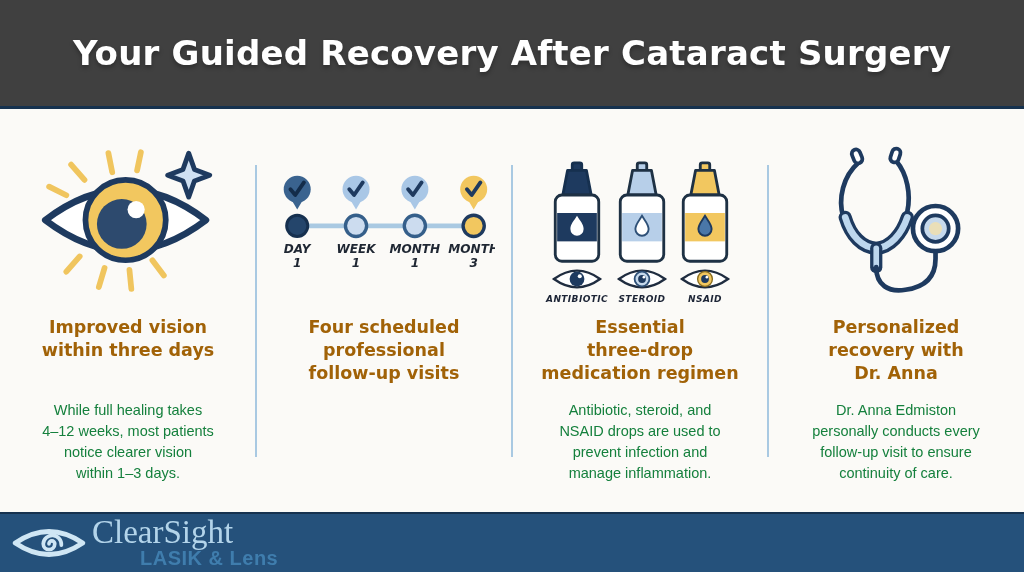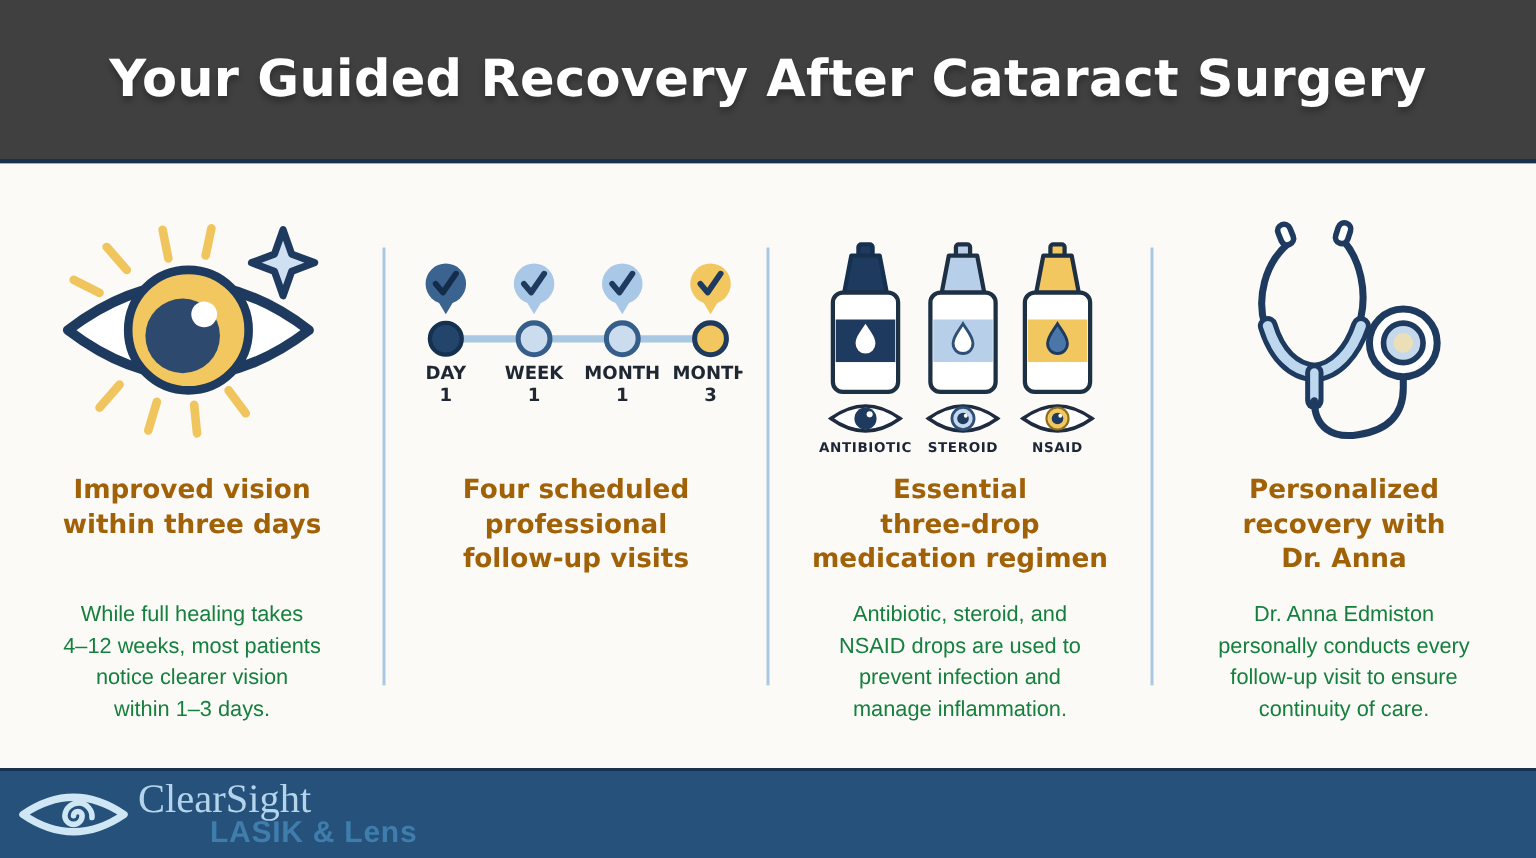--- a/index.html
+++ b/index.html
@@ -17,21 +17,21 @@
     color: #ffffff; letter-spacing: 0.2px; text-shadow: 0 3px 4px rgba(0,0,0,0.28);
     white-space: nowrap;
   }
 
   
   .main { position: relative; flex: 1; background: #fbfaf7; display: grid; grid-template-columns: repeat(4, 1fr); }
   .divider { position: absolute; top: 56px; width: 2px; height: 292px; background: #a9c9e2; }
   .divider.d1 { left: 255px; } .divider.d2 { left: 511px; } .divider.d3 { left: 767px; }
 
   .column { display: flex; flex-direction: column; align-items: center; text-align: center; padding: 30px 10px 0 10px; }
-  .icon-box { height: 165px; display: flex; align-items: center; justify-content: center; }
+  .icon-box { height: 165px; display: flex; align-items: center; justify-content: center; font-style: italic; }
   .col-title {
     font-family: "DejaVu Sans", sans-serif; font-weight: bold; font-size: 17.5px; line-height: 1.3;
     color: #a16207; white-space: pre-line; height: 74px; margin-top: 12px;
   }
   .col-body {
     font-size: 14.5px; line-height: 1.45; color: #15803d; white-space: pre-line; margin-top: 10px;
   }
 
   
   .bottles-row { display: flex; gap: 5px; align-items: flex-end; }
@@ -40,21 +40,21 @@
 
   .tl-label { font-family: "DejaVu Sans", sans-serif; font-weight: bold; font-size: 12.5px; fill: #1f2733; }
 
   
   .footer {
     height: 60px; background: #25517b; border-top: 2px solid #16324f;
     display: flex; align-items: center; padding-left: 12px;
   }
   .logo { display: flex; align-items: center; }
   .logo-text { margin-left: 6px; display: flex; flex-direction: column; }
-  .logo-brand { font-family: "Liberation Serif", serif; font-size: 27px; line-height: 1; color: #b3d4ea; }
+  .logo-brand { font-family: "Liberation Serif", serif; font-size: 33px; line-height: 1; color: #b3d4ea; }
   .logo-tagline { font-family: "Liberation Sans", sans-serif; font-weight: bold; font-size: 20px; color: #3f7dad; letter-spacing: 0.5px; margin-top: -2px; padding-left: 48px; }
 </style>
 </head>
 <body>
 
 <div class="page">
 
   <div class="header">
     <h1>Your Guided Recovery After Cataract Surgery</h1>
   </div>

